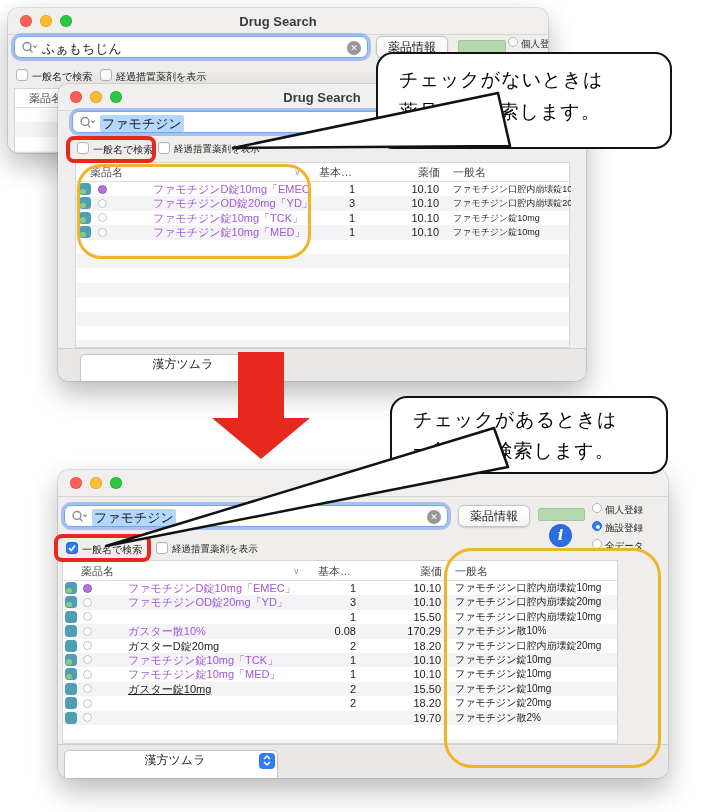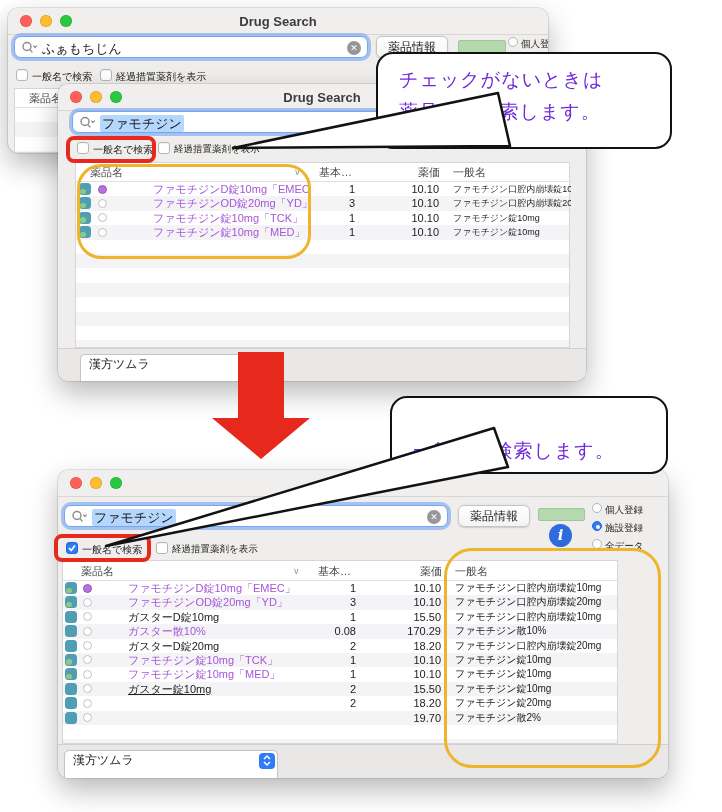--- a/index.html
+++ b/index.html
@@ -63,29 +63,29 @@
            border-radius:50%;background:var(--c-green_dot,#90c97e);}
   .rowradio{position:absolute;top:2.5px;width:9px;height:9px;border-radius:50%;
             background:#fff;border:1px solid #c3c2c4;}
   .rowradio.on{background:var(--c-purple_radio,#b672dc);border-color:#9a55c4;}
   .dname.purple{color:var(--c-purple_drug,#a455d8);}
   .num{text-align:right;}
 
   
   .footerbar{position:absolute;left:0;right:0;background:#e9e8e6;border-top:1px solid #d2d0ce;}
   .combo{position:absolute;height:36px;background:#fff;border:1px solid #c6c4c3;border-radius:5px;
-         font-size:12px;color:#222;line-height:19px;padding-left:8px;box-shadow:0 .5px 1px rgba(0,0,0,.08);}
+         font-size:12px;color:#222;line-height:19px;padding-left:8px;box-shadow:0 .5px 1px rgba(0,0,0,.08);text-align:center;}
   .stepper{position:absolute;right:2px;top:1.5px;width:16px;height:16px;border-radius:4px;
            background:var(--c-blue_accent,#2f7cf6);display:flex;align-items:center;justify-content:center;}
 
   
   .redbox{position:absolute;border:4px solid var(--c-red_annotation,#e6281d);border-radius:8px;z-index:40;}
   .oval{position:absolute;border:3.5px solid var(--c-yellow_annotation,#efb42e);z-index:40;}
   .bubble{position:absolute;background:#fff;border:2.5px solid #121212;border-radius:17px;z-index:50;}
-  .bubble .bl{position:absolute;left:21px;font-size:19px;font-weight:500;color:#6d28d9;
+  .bubble .bl{position:absolute;left:21px;font-size:19px;font-weight:500;color:#000000;
               letter-spacing:1px;white-space:nowrap;}
   #overlay{position:absolute;left:0;top:0;z-index:60;pointer-events:none;}
 </style>
 </head>
 <body>
 
 <div id="stage">
 
   <div class="window" style="left:8px;top:8px;width:540px;height:145px;">
     <div class="titlebar">
@@ -275,21 +275,20 @@
             <span class="rowradio" style="left:20px;"></span>
             <span class="cell dname purple" style="left:65px;width:180px;">ファモチジンOD錠20mg「YD」</span>
             <span class="cell num" style="left:245px;width:48px;">3</span>
             <span class="cell num" style="left:305px;width:73px;">10.10</span>
             <span class="cell" style="left:392px;width:162px;font-size:10px;">ファモチジン口腔内崩壊錠20mg</span>
           </div>
 
           <div class="trow">
             <span class="rowicon" style="left:2px;"></span>
             <span class="rowradio" style="left:20px;"></span>
-            <span class="cell dname" style="left:65px;width:180px;">ガスターD錠10mg</span>
             <span class="cell num" style="left:245px;width:48px;">1</span>
             <span class="cell num" style="left:305px;width:73px;">15.50</span>
             <span class="cell" style="left:392px;width:162px;font-size:10px;">ファモチジン口腔内崩壊錠10mg</span>
           </div>
 
           <div class="trow">
             <span class="rowicon" style="left:2px;"></span>
             <span class="rowradio" style="left:20px;"></span>
             <span class="cell dname purple" style="left:65px;width:180px;">ガスター散10%</span>
             <span class="cell num" style="left:245px;width:48px;">0.08</span>
@@ -366,20 +365,21 @@
   <div class="redbox" style="left:66px;top:136px;width:90px;height:27px;"></div>
   <div class="redbox" style="left:54px;top:534px;width:97px;height:28px;"></div>
   <div class="oval" style="left:77px;top:164px;width:234px;height:95px;border-radius:24px;"></div>
   <div class="oval" style="left:444px;top:548px;width:217px;height:220px;border-radius:28px;"></div>
 
   <div class="bubble" style="left:376px;top:52px;width:296px;height:97px;">
     <div class="bl" style="top:13px;">チェックがないときは</div>
     <div class="bl" style="top:45px;">薬品名を検索します。</div>
   </div>
   <div class="bubble" style="left:390px;top:396px;width:278px;height:78px;">
+    <div class="bl" style="top:9px;">チェックがあるときは</div>
     <div class="bl" style="top:40px;">一般名を検索します。</div>
   </div>
 
   <svg id="overlay" width="722" height="812">
     <polygon points="238,352 284,352 284,418 310,418 261,459 212,418 238,418" fill="#e6281d"></polygon>
     <polygon points="233,148 498,93 510,146" fill="#ffffff" stroke="#121212" stroke-width="2.5" stroke-linejoin="round"></polygon>
     <polygon points="106,546 494,428 508,467" fill="#ffffff" stroke="#121212" stroke-width="2.5" stroke-linejoin="round"></polygon>
   </svg>
 </div>
 

